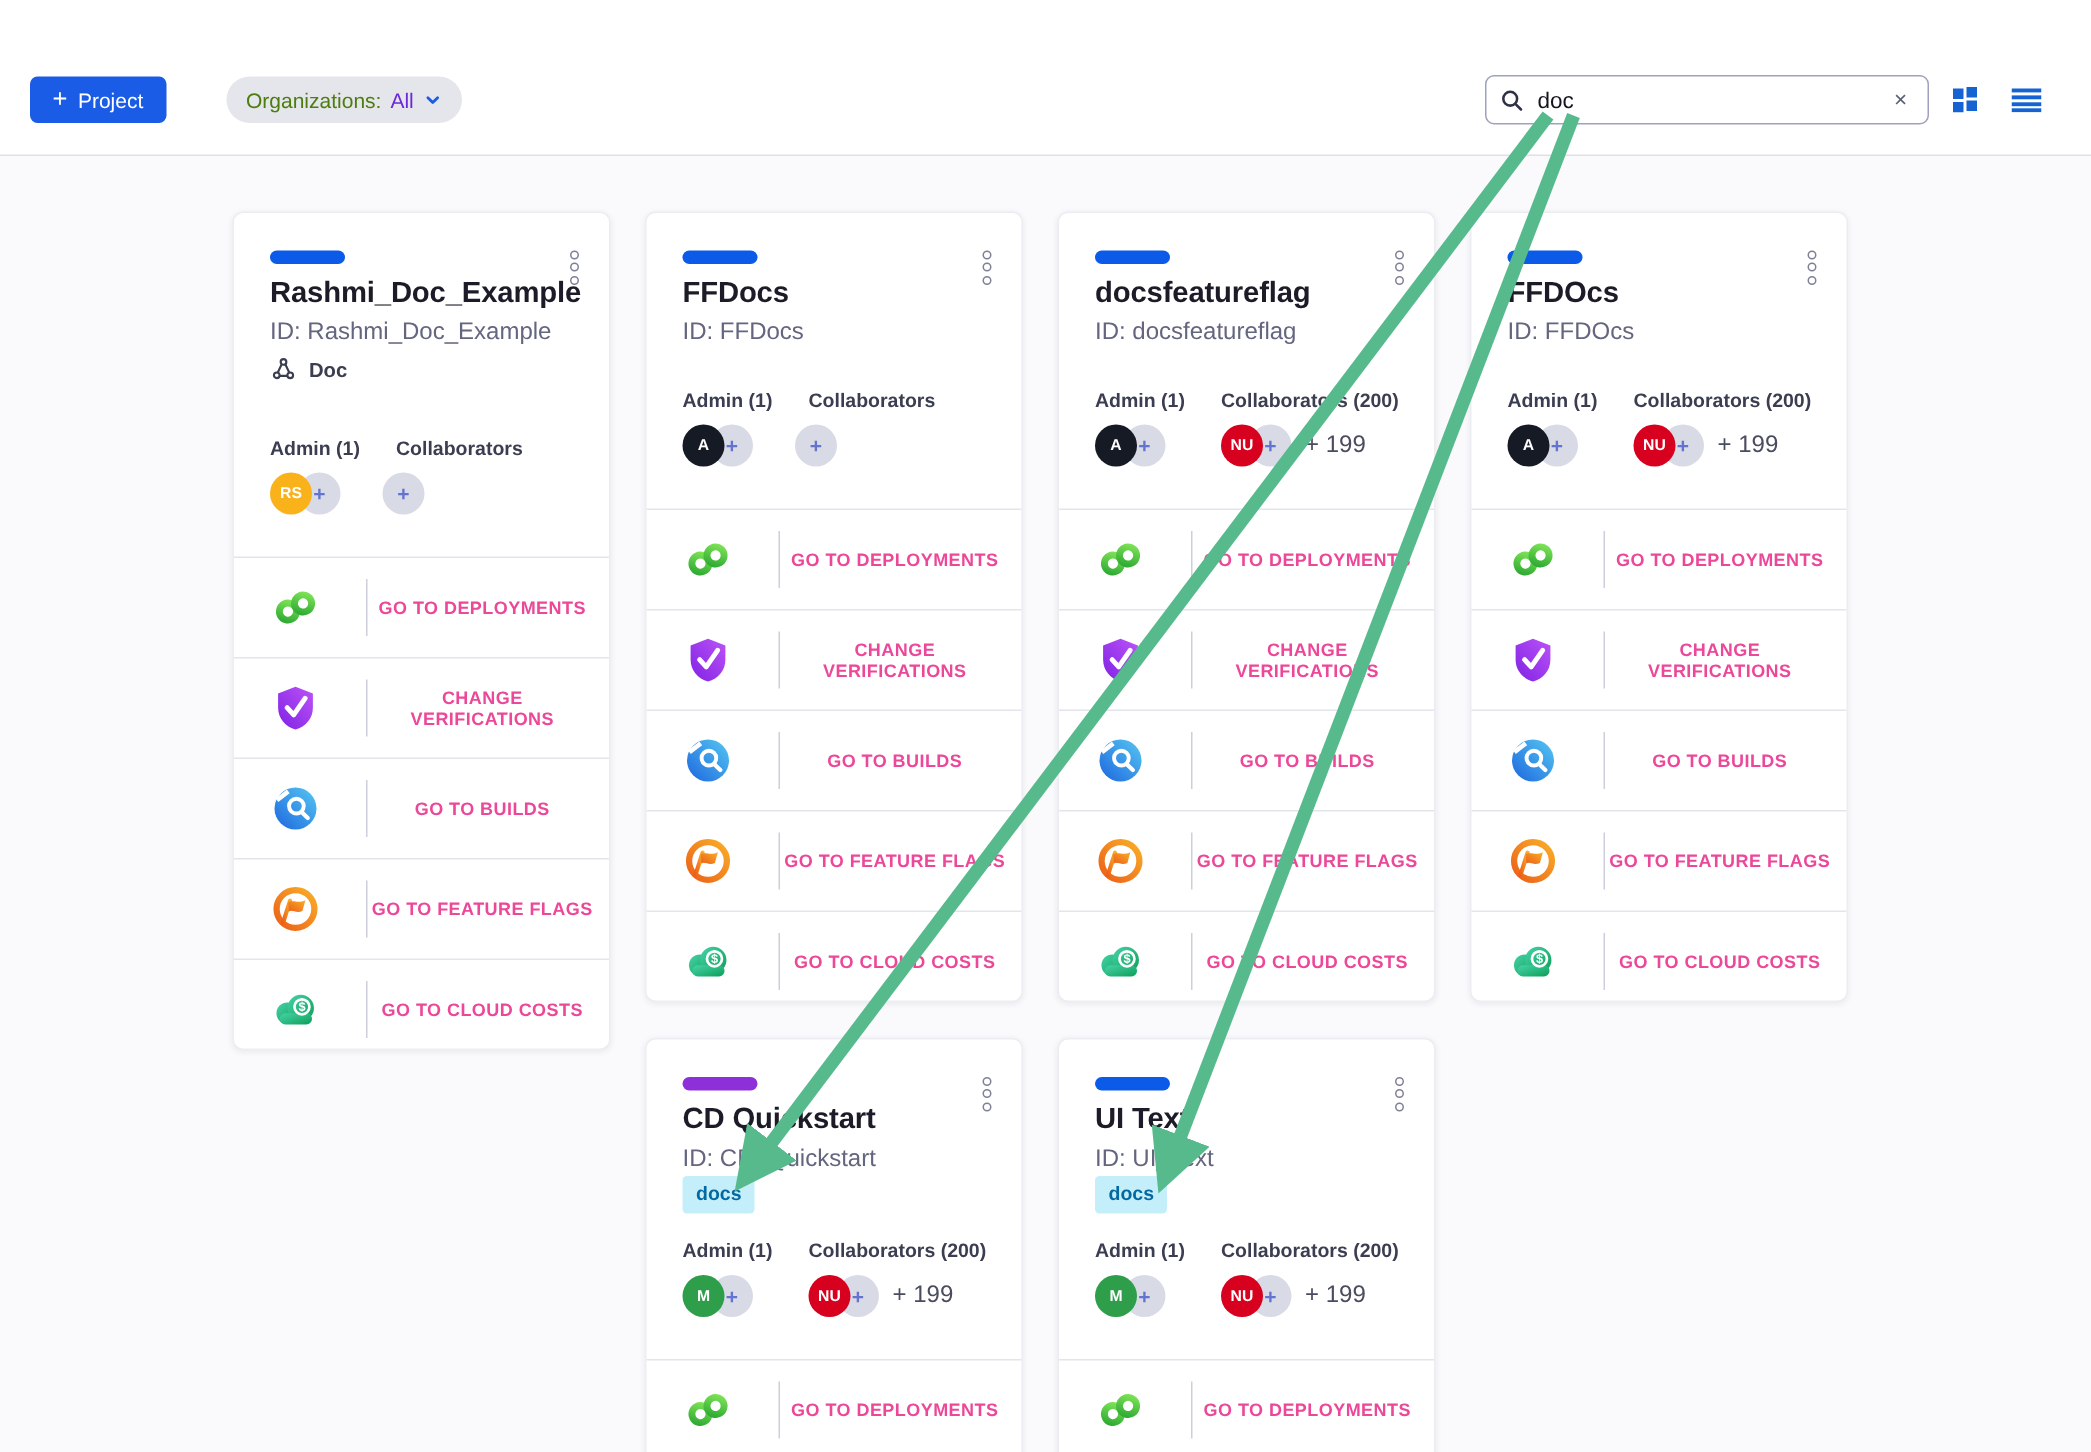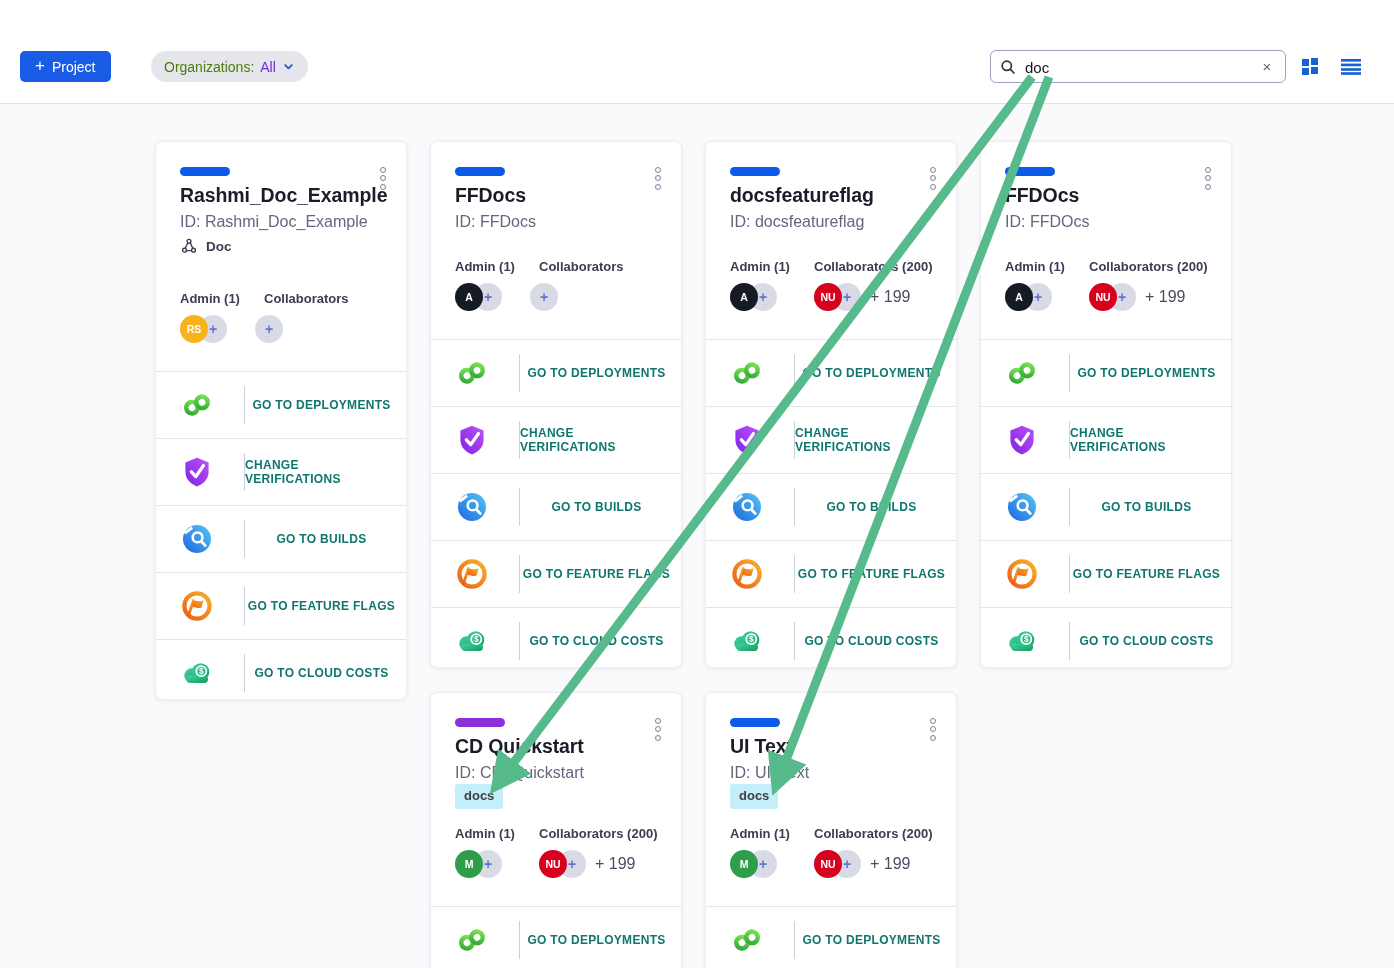--- a/index.html
+++ b/index.html
@@ -30,37 +30,37 @@
   .content-bg{position:absolute;left:0;top:104px;right:0;bottom:0;background:#FAFAFC;}
 
   .card{position:absolute;width:252px;box-sizing:border-box;background:#fff;border:1px solid #ECEDF3;
     border-radius:7px;box-shadow:0 1px 4px rgba(40,41,61,.08);}
   .bar{position:absolute;left:24px;top:25px;width:50px;height:9px;border-radius:5px;background:#0B5AE8;}
   .dots{position:absolute;right:16px;top:18px;background:none;border:none;cursor:pointer;padding:4px;}
   .dots i{display:block;width:4px;height:4px;border:1.4px solid #7E8196;border-radius:50%;margin:2.6px auto;}
   .title{position:absolute;left:24px;top:42px;margin:0;font-size:19.5px;font-weight:600;color:#1C1C28;letter-spacing:-.1px;white-space:nowrap;}
   .pid{position:absolute;left:24px;top:71px;font-size:16px;color:#64667F;}
   .orgrow{position:absolute;left:24px;top:95px;display:flex;align-items:center;gap:8px;font-size:13.5px;font-weight:600;color:#3B3D51;}
-  .tag{position:absolute;left:24px;top:91px;background:#C5EEFB;color:#404040;font-size:13px;font-weight:600;
+  .tag{position:absolute;left:24px;top:91px;background:#C5EEFB;color:#0369a1;font-size:13px;font-weight:600;
     padding:4px 9px;border-radius:3px;line-height:1.3;}
   .people{position:absolute;left:24px;right:12px;}
   .pcol{position:absolute;top:0;} .pcol.admin{left:0;} .pcol.collab{left:84px;}
   .plabel{font-size:13px;font-weight:600;color:#3B3D51;white-space:nowrap;}
   .avars{display:flex;align-items:center;margin-top:9px;}
   .av{width:28px;height:28px;border-radius:50%;display:flex;align-items:center;justify-content:center;
     font-size:10.5px;font-weight:700;color:#fff;flex:0 0 auto;position:relative;z-index:2;}
   .av.addbtn{background:#D8DAE6;color:#6374D0;font-size:14px;font-weight:700;margin-left:-9px;z-index:1;border:none;cursor:pointer;padding:0;}
   .overflowcount{font-size:16px;color:#4A4C5F;margin-left:9px;}
 
   .actions{position:absolute;left:0;right:0;}
   .arow{position:relative;height:66px;border-top:1px solid #E4E5EC;cursor:pointer;}
   .micon{position:absolute;left:24px;top:16px;width:34px;height:34px;}
   .adiv{position:absolute;left:88px;top:14px;width:1px;height:38px;background:#CDCFDC;}
   .alabel{position:absolute;left:89px;right:8px;top:0;height:66px;display:flex;align-items:center;justify-content:center;
-    font-size:12px;font-weight:700;color:#0f766e;letter-spacing:.3px;text-align:left;}
+    font-size:12px;font-weight:700;color:#ec4899;letter-spacing:.3px;text-align:center;}
 
   
   .overlay{position:absolute;left:0;top:0;width:1394px;height:968px;pointer-events:none;z-index:60;}
   .hiddefs{position:absolute;width:0;height:0;overflow:hidden;}
 </style>
 </head>
 <body>
 
 <div id="screen">
 

